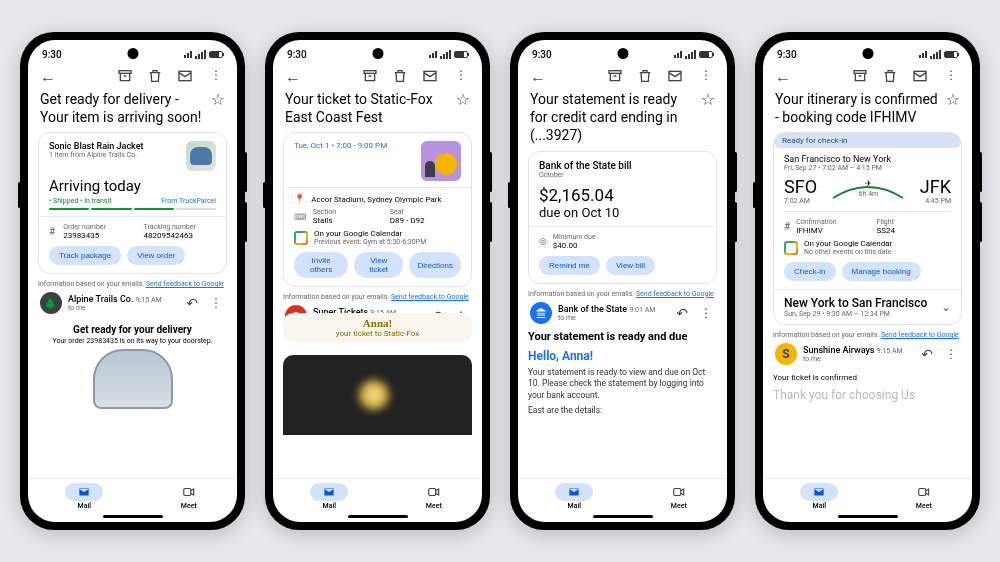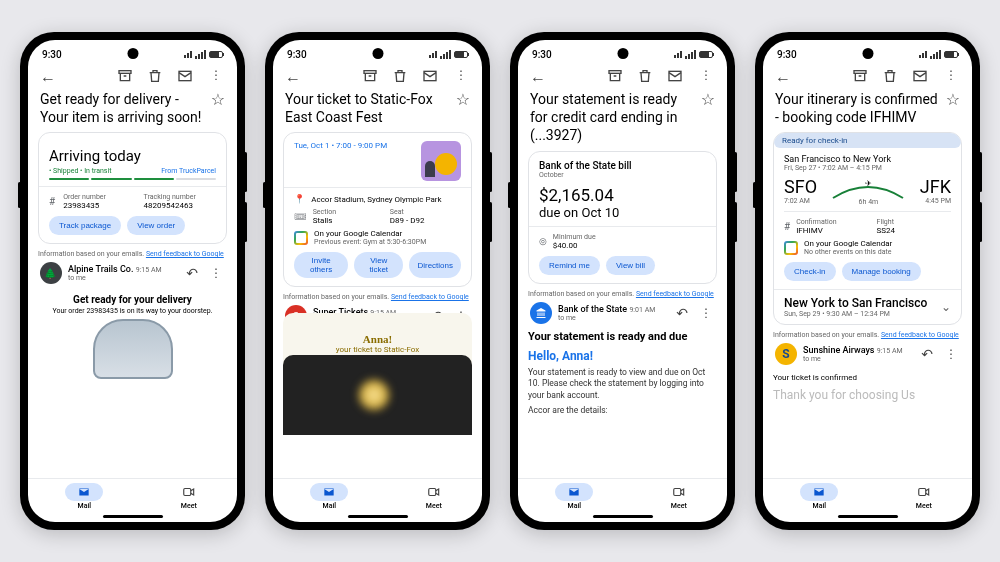--- a/index.html
+++ b/index.html
@@ -80,21 +80,21 @@
   .btab { flex:1; display:flex; flex-direction:column; align-items:center; gap:1px; cursor:pointer;padding-left:8px;}
   .btab .bicon { width:38px; height:18px; border-radius:12px; display:flex; align-items:center; justify-content:center;}
   .btab.active .bicon { background:#d3e3fd; }
   .btab span { font-size:7px; font-weight:500;}
   .gesture { height:3px; width:60px; background:#000; border-radius:2px; margin:2px auto 4px;}
   .festimg { width:40px; height:40px; border-radius:6px; background:#b794e0; position:relative; overflow:hidden;}
   .festimg::before { content:''; position:absolute; left:4px; bottom:4px; width:10px; height:16px; background:#3c3c4c; border-radius:5px 5px 0 0;}
   .festimg::after { content:''; position:absolute; right:4px; bottom:6px; width:22px; height:22px; background:#f4b400; border-radius:50%;}
   .annapic { height:80px; background:#222; border-radius:10px 10px 0 0; margin:4px 0 0; position:relative; overflow:hidden;}
   .annapic::before { content:''; position:absolute; top:25px; left:40%; width:30px; height:30px; background:radial-gradient(#ffe9a0,#b88800); border-radius:50%; filter:blur(4px);}
-  .annatxt { position:absolute; top:-18px; left:0; right:0; text-align:center; background:#f8f6ed; border-radius:10px; padding:20px 0; font-size:8px;}
+  .annatxt { position:absolute; top:-18px; left:0; right:0; text-align:center; background:#f8f6ed; border-radius:10px; padding:4px 0; font-size:8px;}
   .annatxt b { color:#8a6d00; font-family:serif; font-size:11px;}
   .annawrap { position:relative; padding-top:20px;}
   .jacket { width:80px; height:60px; margin:4px auto 0; background:linear-gradient(#b8c5d0,#d8dfe6); border-radius:30px 30px 8px 8px; border:2px solid #8a9aa8;}
   .rfc { background:#d7e3f5; border-radius:6px; padding:3px 8px; font-size:8px; color:#1a4b8c; margin-bottom:6px;}
   .arc { position:relative; height:22px;}
   .arc svg { position:absolute; top:0; left:50%; transform:translateX(-50%);}
   .cal2 { width:14px; height:14px; border-radius:3px; background:linear-gradient(135deg,#4285f4,#34a853,#fbbc05,#ea4335); position:relative;}
   .cal2::after { content:''; position:absolute; inset:2px; background:#fff; border-radius:1px;}
   .sair { width:22px; height:22px; border-radius:50%; background:#f4b400; display:flex; align-items:center; justify-content:center; font-weight:bold; color:#1a4b8c; font-size:12px;}
   .bank { width:22px; height:22px; border-radius:50%; background:#1a73e8; display:flex; align-items:center; justify-content:center;}
@@ -150,20 +150,27 @@
           </svg>
         </span>
       <span class="dots">⋮</span>
     </div>
     <div class="header">
       <div class="title">Get ready for delivery - Your item is arriving soon!</div>
       <span class="star">☆</span>
     </div>
     <div class="content">
       <div class="card">
+        <div class="row">
+          <div class="grow">
+            <div style="font-size:9px;font-weight:500">Sonic Blast Rain Jacket</div>
+            <div class="tiny">1 item from Alpine Trails Co.</div>
+          </div>
+          <div class="prodimg"></div>
+        </div>
         <div class="big" style="margin:6px 0 2px">Arriving today</div>
         <div class="row" style="justify-content:space-between">
           <span class="green">• Shipped • In transit</span>
           <span class="blue">From TruckParcel</span>
         </div>
         <div class="prog">
             <i></i>
             <i></i>
             <i></i>
             <i class="off"></i>
@@ -429,21 +436,21 @@
           <span style="font-size:9px;font-weight:500">Bank of the State</span>
           <span class="tiny">9:01 AM</span>
           <div class="tiny">to me</div>
         </div>
         <span class="reply">↶</span>
         <span class="dots">⋮</span>
       </div>
       <div style="font-weight:bold;font-size:11px;margin:2px 0">Your statement is ready and due</div>
       <div style="color:#1a73e8;font-size:12px;font-weight:bold;margin-top:6px">Hello, Anna!</div>
       <div class="body9">Your statement is ready to view and due on Oct 10. Please check the statement by logging into your bank account.</div>
-      <div class="body9">Accor are the details:</div>
+      <div class="body9">East are the details:</div>
     </div>
     <div class="bottom">
       <div class="btab active">
           <div class="bicon">
             <svg width="14" height="14" viewBox="0 0 24 24" fill="#0b57d0">
               <path d="M4 6h16v12H4z M4 7l8 5 8-5"></path>
             </svg>
           </div>
           <span>Mail</span>
         </div>
@@ -520,21 +527,21 @@
           <div class="row" style="align-items:center;margin:4px 0;justify-content:space-between">
             <div>
                 <div style="font-size:18px">SFO</div>
                 <div class="tiny">7:02 AM</div>
               </div>
             <div class="arc" style="flex:1;text-align:center">
               <svg width="80" height="22">
                   <path d="M5 18 Q40 -4 75 18" fill="none" stroke="#188038" stroke-width="2"></path>
                 </svg>
               <span style="position:relative;font-size:8px;top:-2px">✈</span>
-              <div class="tiny" style="margin-top:8px">6h 4m</div>
+              <div class="tiny" style="">6h 4m</div>
             </div>
             <div style="text-align:right">
                 <div style="font-size:18px">JFK</div>
                 <div class="tiny">4:45 PM</div>
               </div>
           </div>
           <div class="sep" style="margin:6px 0"></div>
           <div class="row" style="align-items:center;gap:6px">
             <span class="hash">#</span>
             <div class="grow">

